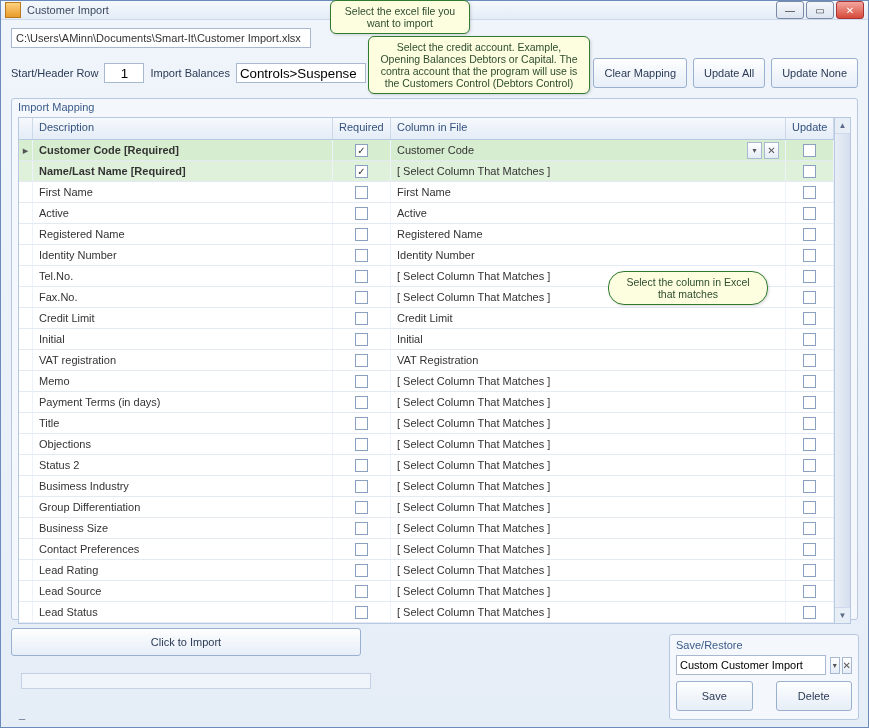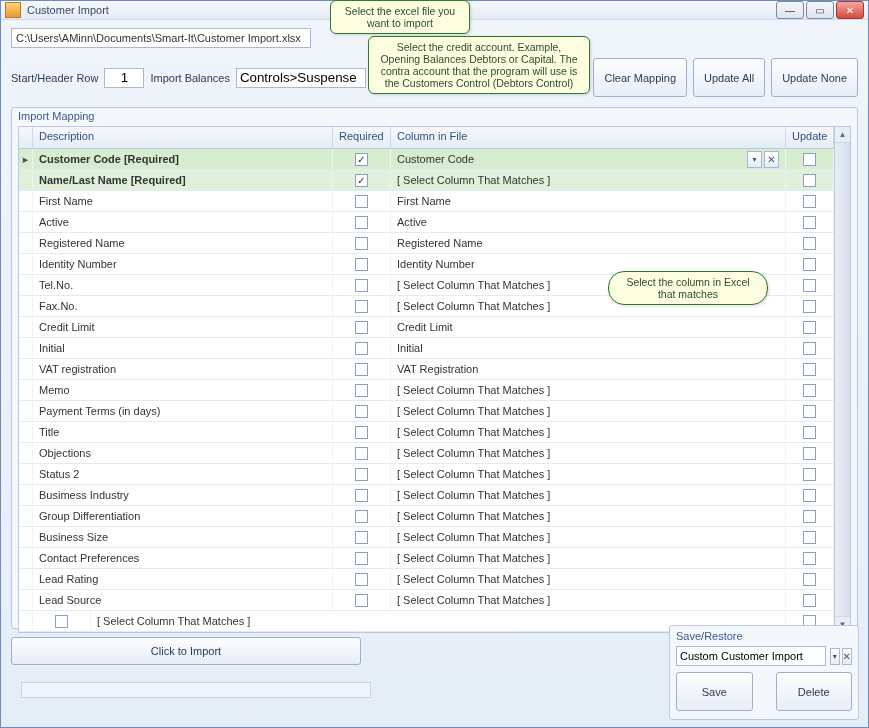--- a/index.html
+++ b/index.html
@@ -53,21 +53,21 @@
   display:flex; align-items:center; gap:6px; padding: 6px 10px 6px 10px;
 }
 .lbl { color:#2a3a55; }
 .inp-small {
   width: 40px; height:20px; border:1px solid #a8b8d0; background:#fff; text-align:center;
 }
 .inp-med {
   width: 130px; height:20px; border:1px solid #a8b8d0; background:#fff; padding:1px 3px;
 }
 .btn {
-  height: 39px; padding: 0 10px; border:1px solid #9ab0cf;
+  height: 30px; padding: 0 10px; border:1px solid #9ab0cf;
   background: linear-gradient(#fdfefe,#e7eef8);
   border-radius: 3px; color:#2a3a55; cursor:pointer; font-size:11px;
 }
 .right-buttons { margin-left:auto; display:flex; gap:6px; }
 .groupbox {
   margin: 4px 10px 0 10px;
   border: 1px solid #b8c8e0;
   border-radius: 3px;
   background: #f4f8fd;
   height: 522px;
@@ -491,20 +491,21 @@
               </div>
               <div class="gc col-colin">
                 <span style="flex: 1 1 0%;">[ Select Column That Matches ]</span>
               </div>
               <div class="gc col-upd">
                 <div class="chk"></div>
               </div>
             </div>
             <div class="grid-row">
               <div class="gc col-ind"></div>
+              <div class="gc col-desc">Lead Status</div>
               <div class="gc col-req">
                 <div class="chk"></div>
               </div>
               <div class="gc col-colin">
                 <span style="flex: 1 1 0%;">[ Select Column That Matches ]</span>
               </div>
               <div class="gc col-upd">
                 <div class="chk"></div>
               </div>
             </div>

